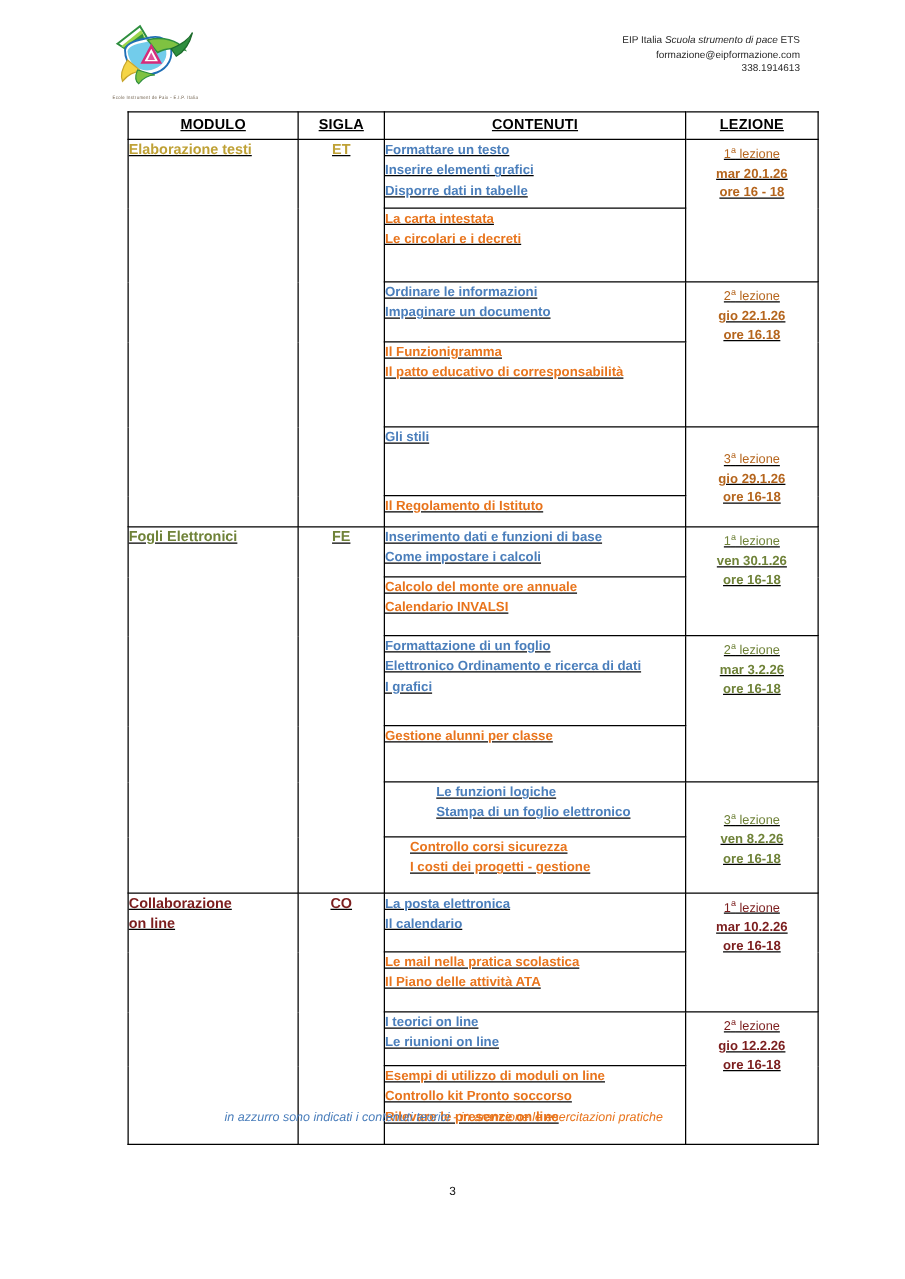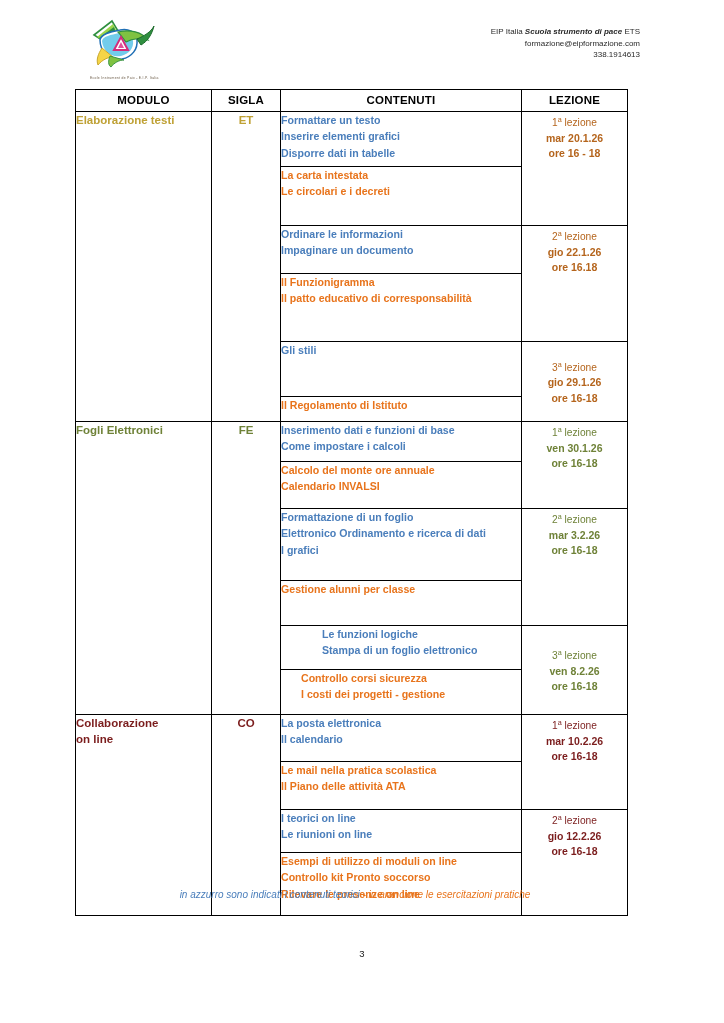--- a/index.html
+++ b/index.html
@@ -39,27 +39,28 @@
     transform-origin: left bottom;
   }
   .hdr-text {
     position: absolute;
     right: 84px; top: 12px;
     text-align: right;
     font-size: 8px;
     line-height: 11.6px;
     color: #2a2a2a;
   }
-  .hdr-text .it { font-style: italic; font-weight: bold; }
+  .hdr-text .it { font-style: italic; }
 
   
   .tablewrap {
     position: absolute;
-    left: 75px; top: 89px;
+    left: 102px; top: 89px;
     width: 552px;
+    text-decoration: underline;
   }
   table.sched {
     border-collapse: collapse;
     width: 552px;
     table-layout: fixed;
   }
   table.sched td, table.sched th {
     border: 1.4px solid #000000;
     padding: 0;
     vertical-align: top;

